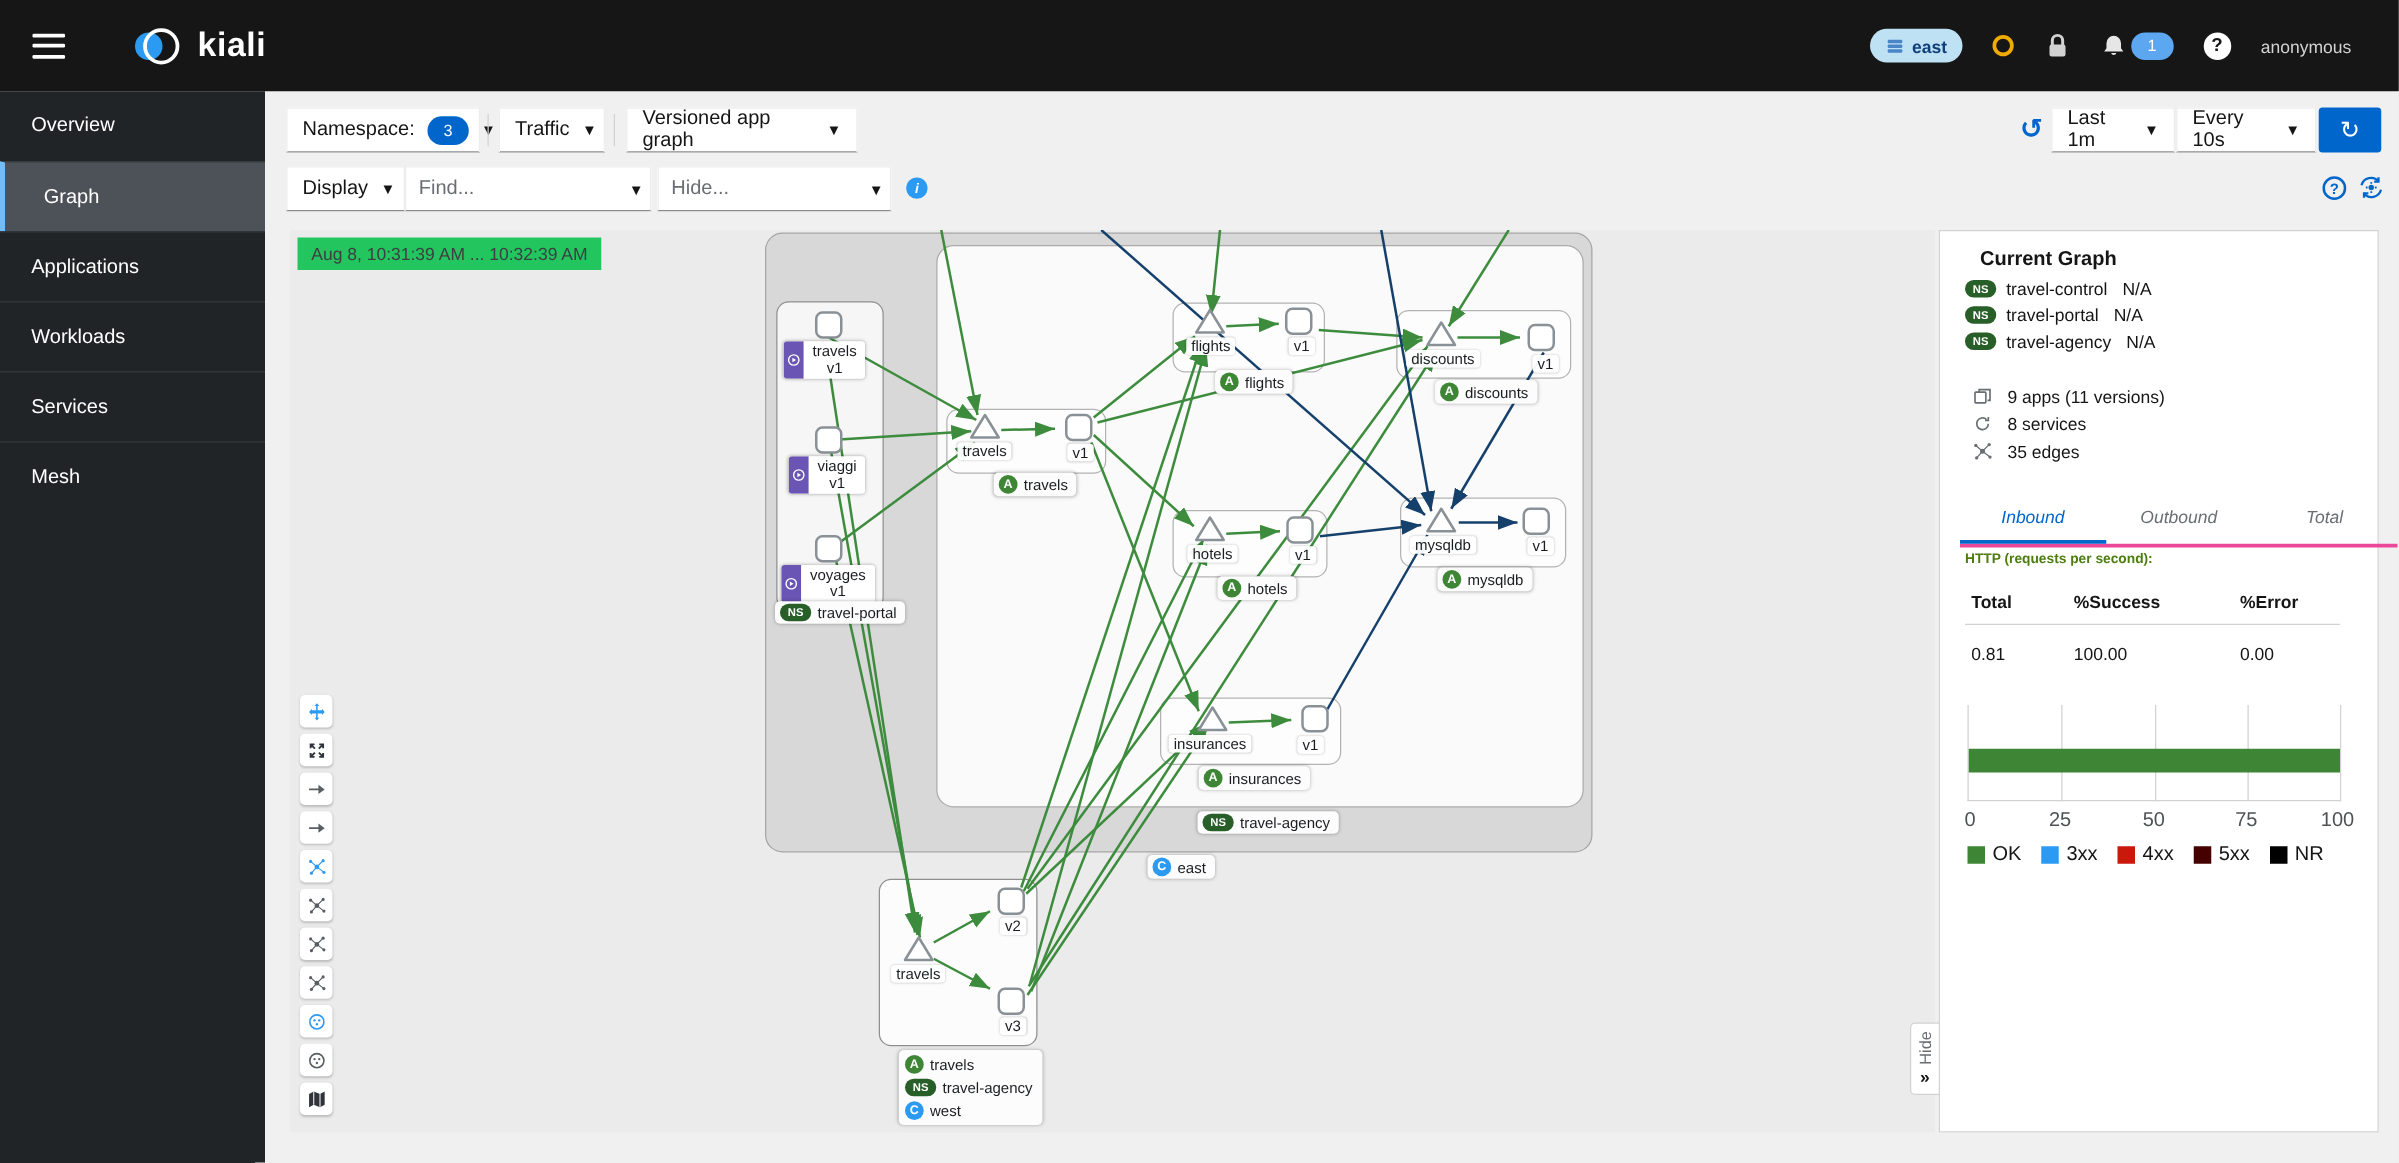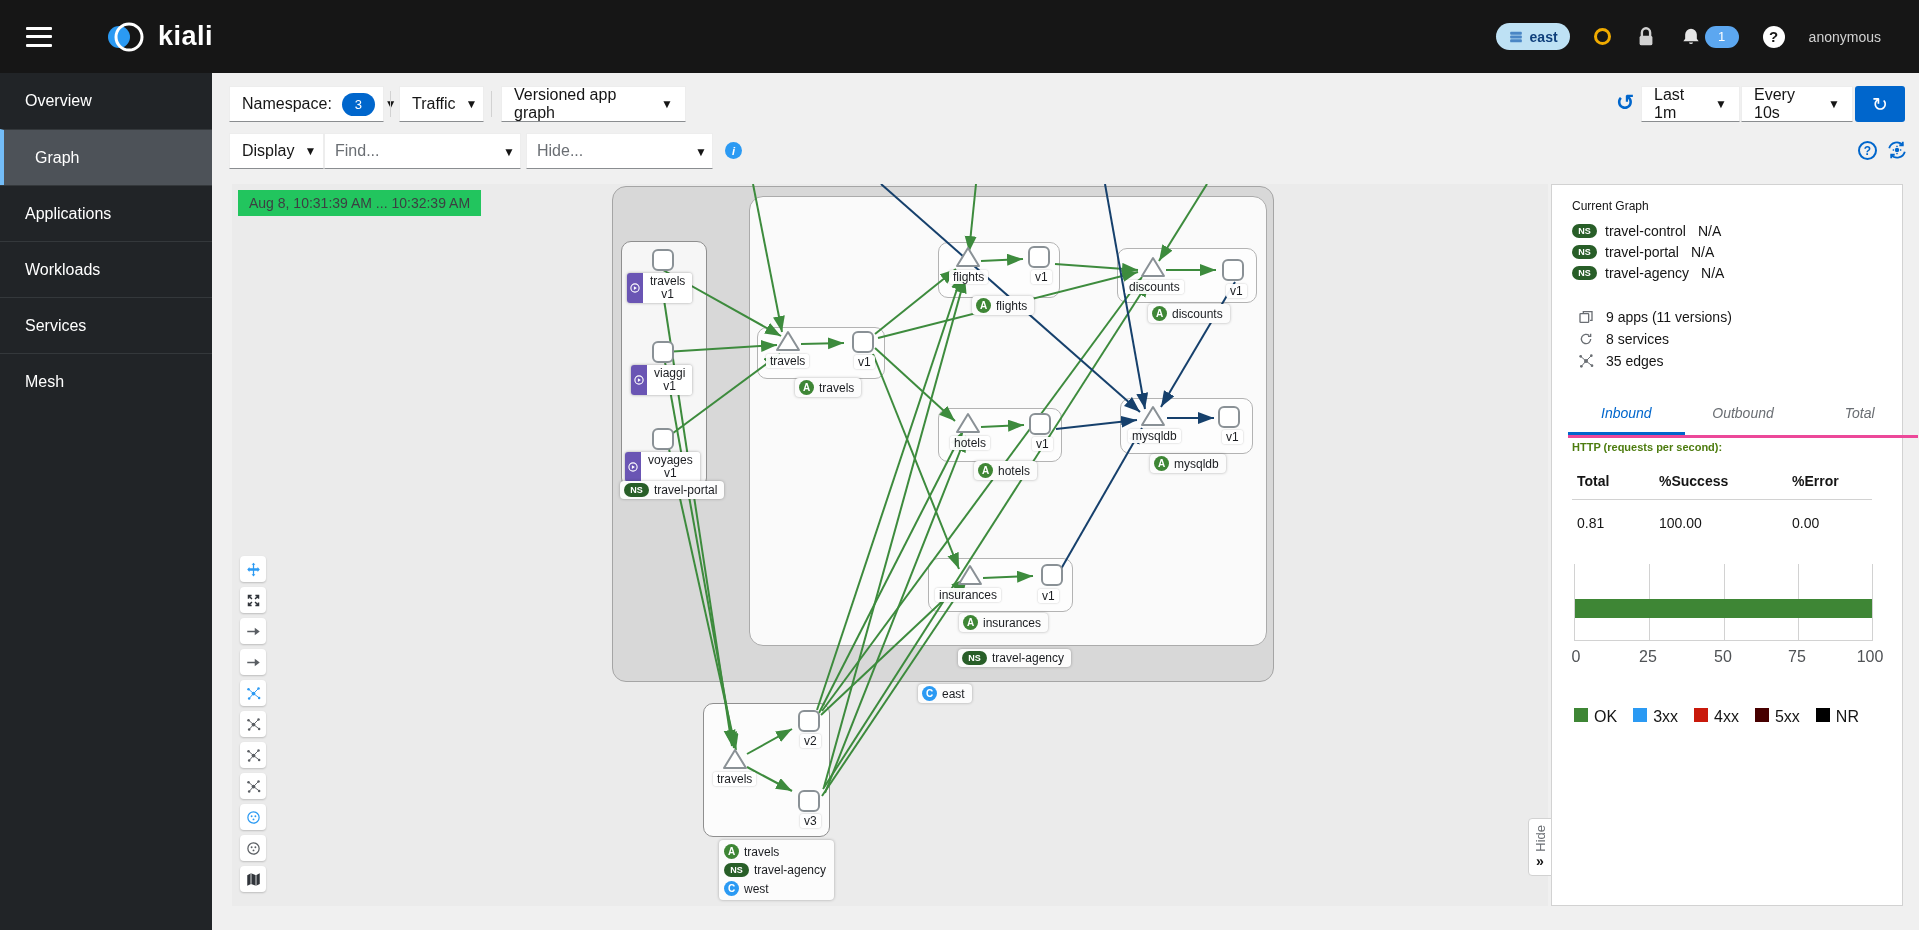--- a/index.html
+++ b/index.html
@@ -91,38 +91,38 @@
     display:inline-flex; align-items:center; justify-content:center; flex:none; }
   .b-c { background:#2b9af3; color:#fff; font-size:10px; font-weight:bold; border-radius:50%; width:15px; height:15px;
     display:inline-flex; align-items:center; justify-content:center; flex:none; }
   .multi-chip { position:absolute; background:#fcfcfc; border-radius:4px; padding:4px 8px 4px 5px; z-index:5;
     box-shadow:0 0 3px rgba(0,0,0,.3); display:flex; flex-direction:column; gap:4px; }
   .multi-chip .row { display:flex; align-items:center; gap:5px; font-size:12px; color:#1b1d21; white-space:nowrap; }
 
   
   .panel { position:absolute; left:1339px; top:111px; width:352px; height:722px; background:#fff;
     border:1px solid #d2d2d2; z-index:5; }
-  .panel-title { position:absolute; left:20px; top:14px; font-size:12px; font-weight:normal; color:#151515; }
+  .panel-title { position:absolute; left:32px; top:14px; font-size:16px; font-weight:bold; color:#151515; }
   .ns-row { position:absolute; left:20px; display:flex; align-items:center; gap:8px; font-size:14px; color:#151515; }
   .ns-row .val { margin-left:4px; }
   .stat-row { position:absolute; left:26px; display:flex; align-items:center; gap:12px; font-size:14px; color:#151515; }
   .stat-row svg { width:16px; height:16px; color:#6a6e73; }
   .tabs { position:absolute; left:16px; top:210px; width:100%; display:flex; border-bottom:3px solid #ec4899;font-style:italic; }
   .tab { flex:1; text-align:center; padding:10px 0 14px; font-size:14px; color:#6a6e73; cursor:pointer; }
   .tab.active { color:#06c; border-bottom:3px solid #06c; padding-bottom:11px; }
   .http-title { position:absolute; left:20px; top:256px; font-size:11px; font-weight:bold; color:#4d7c0f; }
   .tbl-h { position:absolute; font-size:14px; font-weight:bold; color:#151515; }
   .tbl-v { position:absolute; font-size:14px; color:#151515; }
   .tbl-line { position:absolute; left:20px; width:300px; height:1px; background:#d2d2d2; }
   .plot { position:absolute; left:22px; top:379px; width:298px; height:77px; border-left:1px solid #d2d2d2; border-bottom:1px solid #d2d2d2; }
   .gridline { position:absolute; top:0; width:1px; height:77px; background:#d2d2d2; }
   .bar { position:absolute; left:0; top:35px; height:19px; width:100%; background:#3e8635; }
   .xtick { position:absolute; top:463px; font-size:16px; color:#4f5255; transform:translateX(-50%); }
   .legend { position:absolute; left:22px; top:490px; display:flex; gap:16px; align-items:center; }
-  .leg-item { display:flex; align-items:flex-start; gap:6px; font-size:16px; color:#151515;margin-top:33px; }
+  .leg-item { display:flex; align-items:center; gap:6px; font-size:16px; color:#151515; }
   .leg-sq { width:14px; height:14px; display:inline-block; }
   .hide-tab { position:absolute; left:1316px; top:745px; width:24px; height:58px; background:#fff;
     border:1px solid #d2d2d2; border-radius:4px 0 0 4px; display:flex; flex-direction:column; align-items:center;
     justify-content:center; gap:2px; cursor:pointer; z-index:6; }
   .hide-txt { writing-mode:vertical-rl; transform:rotate(180deg); font-size:13px; color:#6a6e73; }
   .hide-chev { font-size:14px; color:#151515; font-weight:bold; }
 </style>
 </head>
 <body>
 

